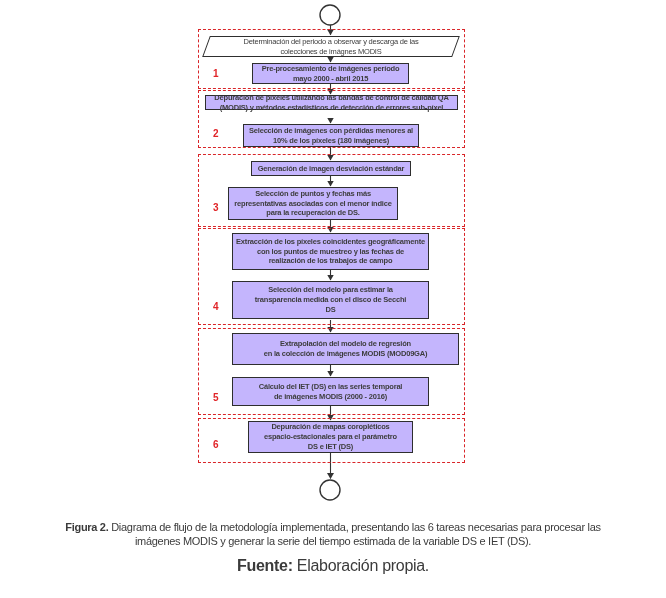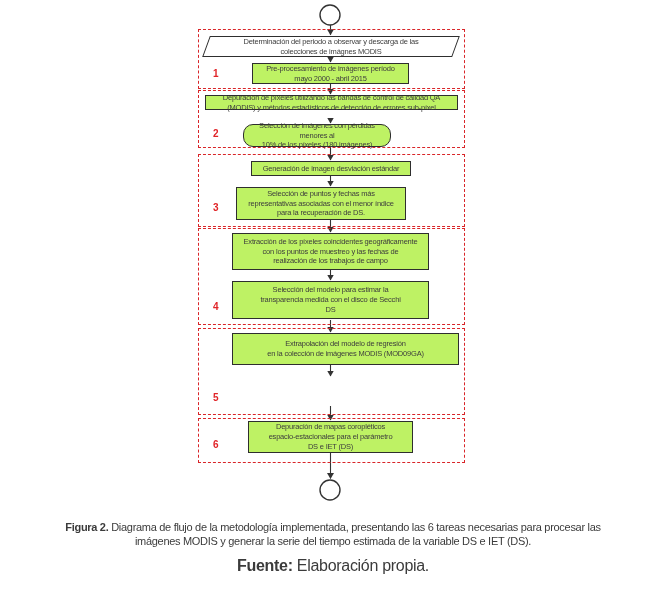--- a/index.html
+++ b/index.html
@@ -28,22 +28,23 @@
   }
   .node{
     position:absolute;
     box-sizing:border-box;
     display:flex;
     align-items:center;
     justify-content:center;
     text-align:center;
   }
   .node.rect{
-    background:#bef264;
+    background:#c4b5fd;
     border:1.2px solid #2e2e2e;
+    font-weight:bold;
   }
   .node-text{
     position:relative;
     white-space:pre-line;
     font-size:7.5px;
     letter-spacing:-0.2px;
     line-height:1.3;
     color:#3d3d3d;
     z-index:2;
     padding:9px 2px;
@@ -134,30 +135,30 @@
     <div class="node rect" style="left:252px;top:63px;width:157px;height:21px;">
       <span class="node-text">Pre-procesamiento de imágenes período
 mayo 2000 - abril 2015</span>
     </div>
 
     <div class="node rect" style="left:205px;top:95px;width:253px;height:15px;">
       <span class="node-text">Depuración de píxeles utilizando las bandas de control de calidad QA
 (MODIS) y métodos estadísticos de detección de errores sub-píxel</span>
     </div>
 
-    <div class="node rect" style="left:243px;top:124px;width:148px;height:23px;border-radius:10px;">
+    <div class="node rect" style="left:243px;top:124px;width:176px;height:23px;">
       <span class="node-text">Selección de imágenes con pérdidas menores al
 10% de los píxeles (180 imágenes)</span>
     </div>
 
     <div class="node rect" style="left:251px;top:161px;width:160px;height:15px;">
       <span class="node-text">Generación de imagen desviación estándar</span>
     </div>
 
-    <div class="node rect" style="left:236px;top:187px;width:170px;height:33px;">
+    <div class="node rect" style="left:228px;top:187px;width:170px;height:33px;">
       <span class="node-text">Selección de puntos y fechas más
 representativas asociadas con el menor índice
 para la recuperación de DS.</span>
     </div>
 
     <div class="node rect" style="left:232px;top:233px;width:197px;height:37px;">
       <span class="node-text">Extracción de los píxeles coincidentes geográficamente
 con los puntos de muestreo y las fechas de
 realización de los trabajos de campo</span>
     </div>
@@ -166,20 +167,24 @@
       <span class="node-text">Selección del modelo para estimar la
 transparencia medida con el disco de Secchi
 DS</span>
     </div>
 
     <div class="node rect" style="left:232px;top:333px;width:227px;height:32px;">
       <span class="node-text">Extrapolación del modelo de regresión
 en la colección de imágenes MODIS (MOD09GA)</span>
     </div>
 
+    <div class="node rect" style="left:232px;top:377px;width:197px;height:29px;">
+      <span class="node-text">Cálculo del IET (DS) en las series temporal
+de imágenes MODIS (2000 - 2016)</span>
+    </div>
 
     <div class="node rect" style="left:248px;top:421px;width:165px;height:32px;">
       <span class="node-text">Depuración de mapas coropléticos
 espacio-estacionales para el parámetro
 DS e IET (DS)</span>
     </div>
 
   </div>
 
   <div class="caption">

